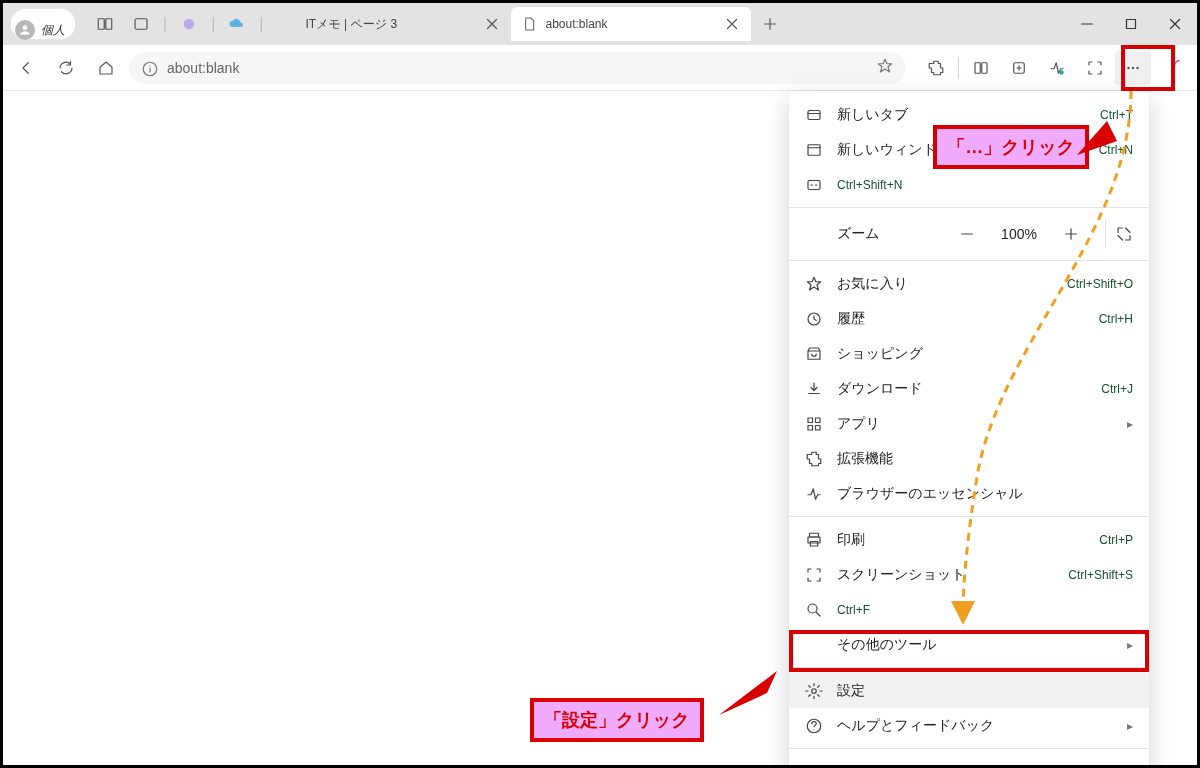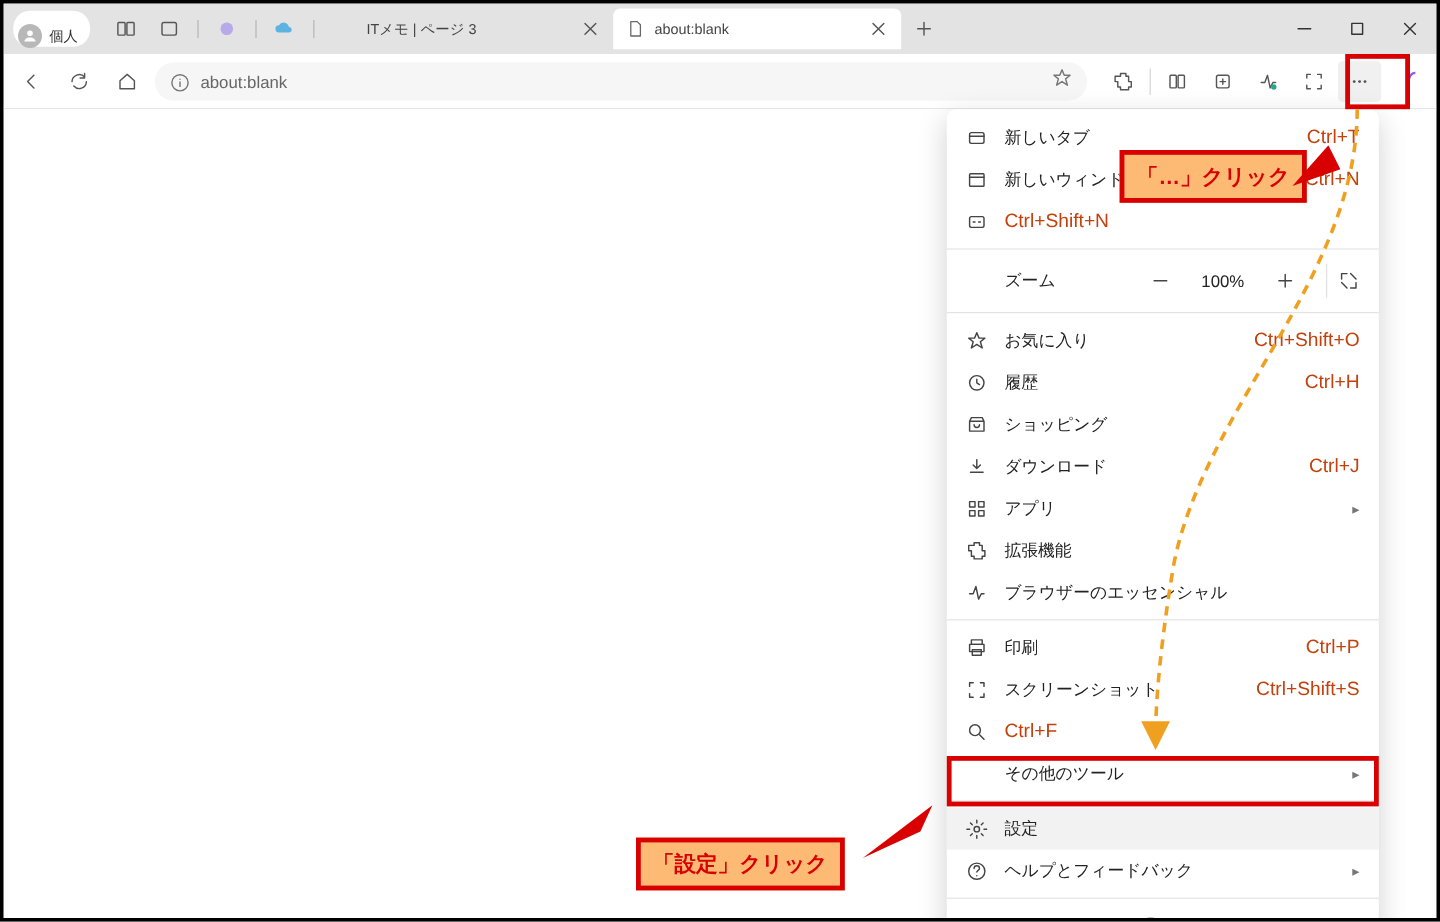--- a/index.html
+++ b/index.html
@@ -1,20 +1,20 @@
 <!DOCTYPE html>
 <html><head>
 <meta charset="utf-8">
 <style>
 * { margin: 0; padding: 0; box-sizing: border-box; font-family: "Segoe UI", "Meiryo", sans-serif; }
 body { width: 1200px; height: 768px; background: #fff; position: relative; border: 3px solid #000; overflow: hidden; }
 
 
 .titlebar { height: 42px; background: #e3e3e3; display: flex; align-items: stretch; }
-.profile-chip { display: flex; align-items: center; margin: 6px 8px 6px 8px; background: #fff; border-radius: 14px; padding: 14px 10px 2px 4px; gap: 6px; }
+.profile-chip { display: flex; align-items: center; margin: 6px 8px 6px 8px; background: #fff; border-radius: 14px; padding: 14px 10px 2px 4px; gap: 6px; font-style: italic; }
 .profile-avatar { width: 20px; height: 20px; border-radius: 50%; background: #b8b8b8; display: flex; align-items: center; justify-content: center; }
 .profile-avatar svg { width: 14px; height: 14px; fill: #fff; }
 .profile-label { font-size: 12px; color: #333; }
 
 .tb-icons { display: flex; align-items: center; gap: 8px; padding: 0 8px; }
 .tb-icon-btn { width: 28px; height: 28px; display: flex; align-items: center; justify-content: center; color: #555; border-radius: 4px; }
 
 .tabs { display: flex; flex: 1; }
 .tab { display: flex; align-items: center; height: 34px; margin-top: 4px; padding: 0 10px; min-width: 240px; font-size: 12px; color: #444; position: relative; border-top-left-radius: 6px; border-top-right-radius: 6px; gap: 8px; }
 .tab.active { background: #fff; }
@@ -41,32 +41,32 @@
 
 
 .content { position: relative; width: 100%; height: calc(100% - 88px); background: #fff; }
 
 
 .menu { position: absolute; top: 0; right: 48px; width: 360px; background: #fff; border-radius: 8px; box-shadow: 0 8px 24px rgba(0,0,0,0.18); padding: 6px 0; font-size: 14px; color: #222; }
 .menu-item { display: flex; align-items: center; height: 35px; padding: 0 16px; gap: 14px; position: relative; }
 .menu-item.highlight { background: #f2f2f2; align-items: center; }
 .menu-item .mi-icon { width: 18px; height: 18px; display: flex; align-items: center; justify-content: center; color: #444; flex-shrink: 0; }
 .menu-item .mi-label { flex: 1; }
-.menu-item .mi-short { font-size: 16px; color: #c2410c; }
+.menu-item .mi-short { font-size: 12px; color: #14532d; }
 .menu-item .mi-sub { font-size: 12px; color: #777; }
 .menu-sep { height: 1px; background: #e4e4e4; margin: 5px 0; }
 .zoom-row { display: flex; align-items: center; height: 42px; padding: 0 16px; gap: 14px; }
 .zoom-row .zlabel { flex: 1; padding-left: 32px; }
 .zoom-row .zbtn { width: 28px; height: 28px; display: flex; align-items: center; justify-content: center; color: #444; }
 .zoom-row .zval { width: 48px; text-align: center; }
 .zoom-row .zfs { width: 28px; height: 28px; display: flex; align-items: center; justify-content: center; color: #444; border-left: 1px solid #e0e0e0; margin-left: 6px; padding-left: 8px; }
 
 
 .anno-box { position: absolute; border: 4px solid #d80000; background: transparent; }
-.anno-label { position: absolute; background: #fdba74; border: 4px solid #d80000; padding: 6px 10px; font-size: 18px; font-weight: bold; color: #d80000; white-space: nowrap; }
+.anno-label { position: absolute; background: #f0abfc; border: 4px solid #d80000; padding: 6px 10px; font-size: 18px; font-weight: bold; color: #d80000; white-space: nowrap; }
 .arrow-curve { position: absolute; pointer-events: none; }
 
 svg.icon { width: 18px; height: 18px; stroke: currentColor; fill: none; stroke-width: 1.6; stroke-linecap: round; stroke-linejoin: round; }
 svg.icon.fill { fill: currentColor; stroke: none; }
 </style>
 </head>
 <body>
 
 <div class="titlebar">
   <div class="profile-chip">

